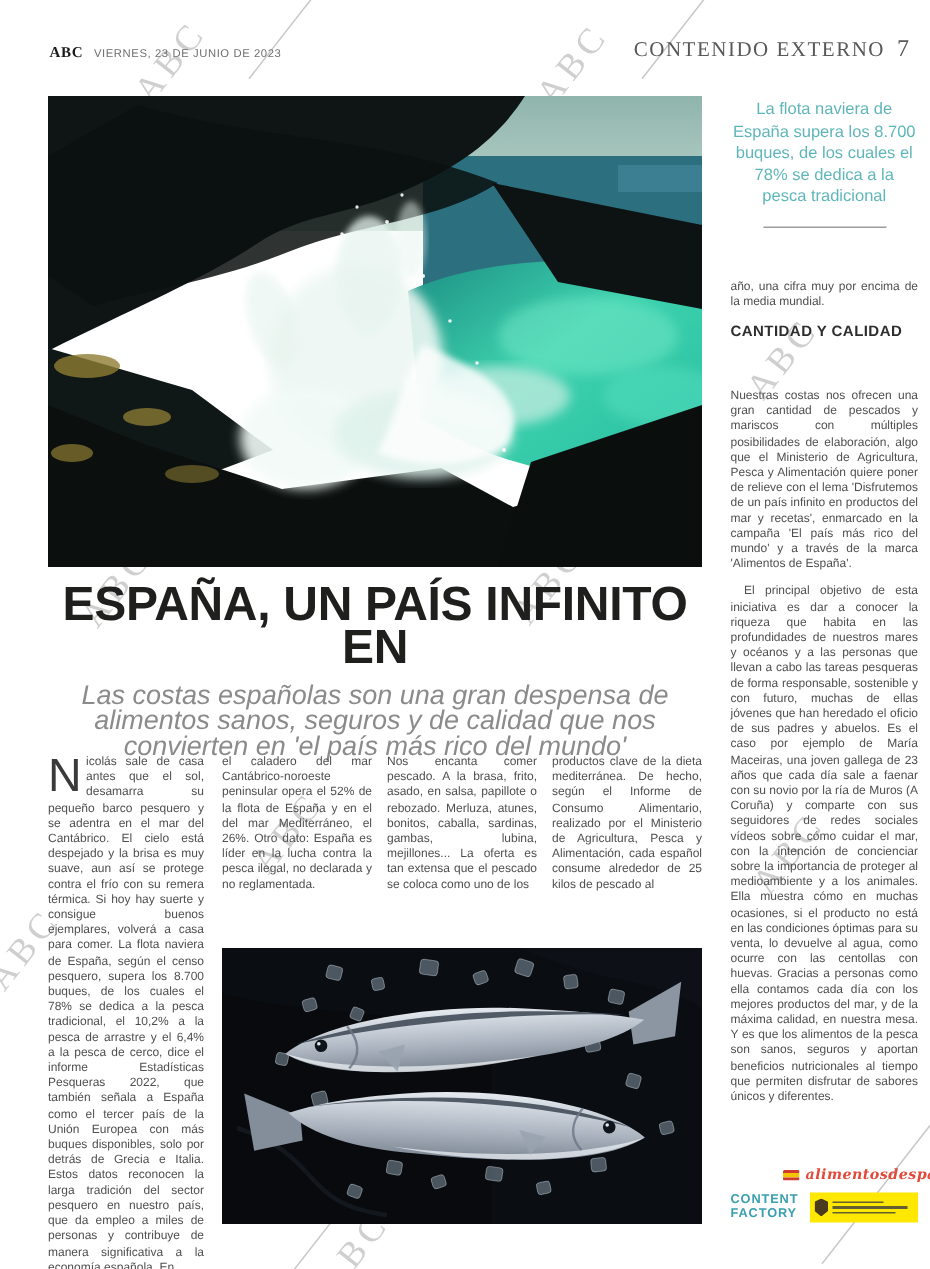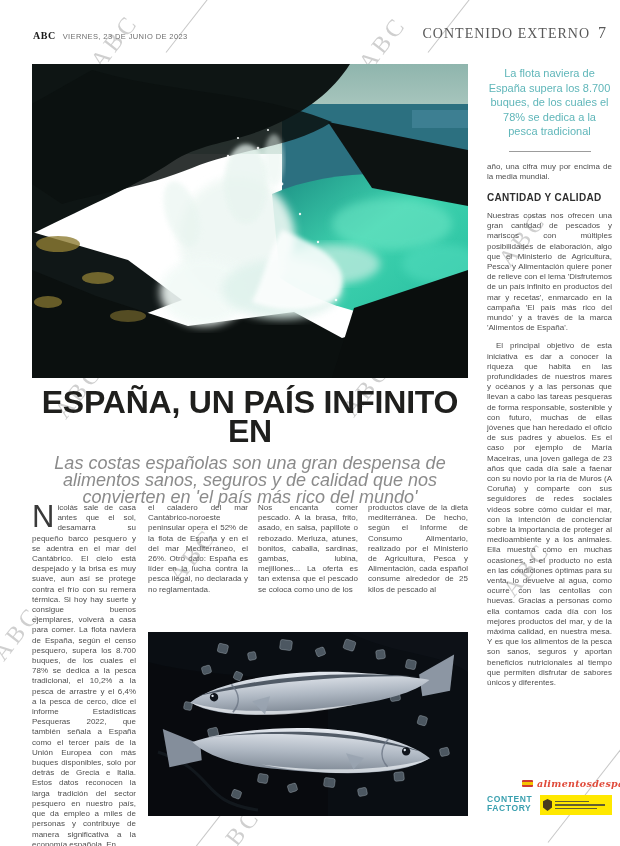--- a/index.html
+++ b/index.html
@@ -15,21 +15,21 @@
   .hdr-right{position:absolute;right:14px;top:24px;display:flex;align-items:baseline;gap:8px;}
   .section-title{font-family:"Liberation Serif",serif;font-size:14px;color:#585858;letter-spacing:1px;}
   .folio{font-family:"Liberation Serif",serif;font-size:16px;color:#585858;}
   
   .hero{position:absolute;left:32px;top:64px;width:436px;height:314px;}
   .hero svg{display:block;}
   
   .sidebar{position:absolute;left:487px;top:66px;width:125px;display:flex;flex-direction:column;}
   .pullquote{color:#5fb6b9;font-size:11px;line-height:14.5px;text-align:center;font-weight:400;}
   .pq-rule{width:82px;height:1px;background:#9c9c9c;margin:12px auto 10px auto;}
-  .sb-text{font-size:8px;line-height:10.2px;color:#4f4f4f;text-align:justify;}
+  .sb-text{font-size:8px;line-height:10.2px;color:#4f4f4f;text-align:justify;margin-top:24px;}
   .sb-heading{font-size:10px;font-weight:bold;color:#2e2e2e;letter-spacing:.3px;margin:10px 0 8px 0;}
   .sb-p2{text-indent:9px;margin-top:8px;}
   
   .headline{position:absolute;left:32px;top:388px;width:436px;text-align:center;
     font-weight:bold;font-size:32px;line-height:29px;color:#1f1f1d;letter-spacing:-.2px;}
   .standfirst{position:absolute;left:52px;top:455px;width:396px;text-align:center;
     font-size:18px;line-height:17px;color:#8b8b8b;font-style:italic;}
   
   .columns{position:absolute;left:32px;top:503px;width:436px;display:flex;}
   .col1{width:104px;flex:none;font-size:8px;line-height:10.2px;color:#4f4f4f;text-align:justify;}

